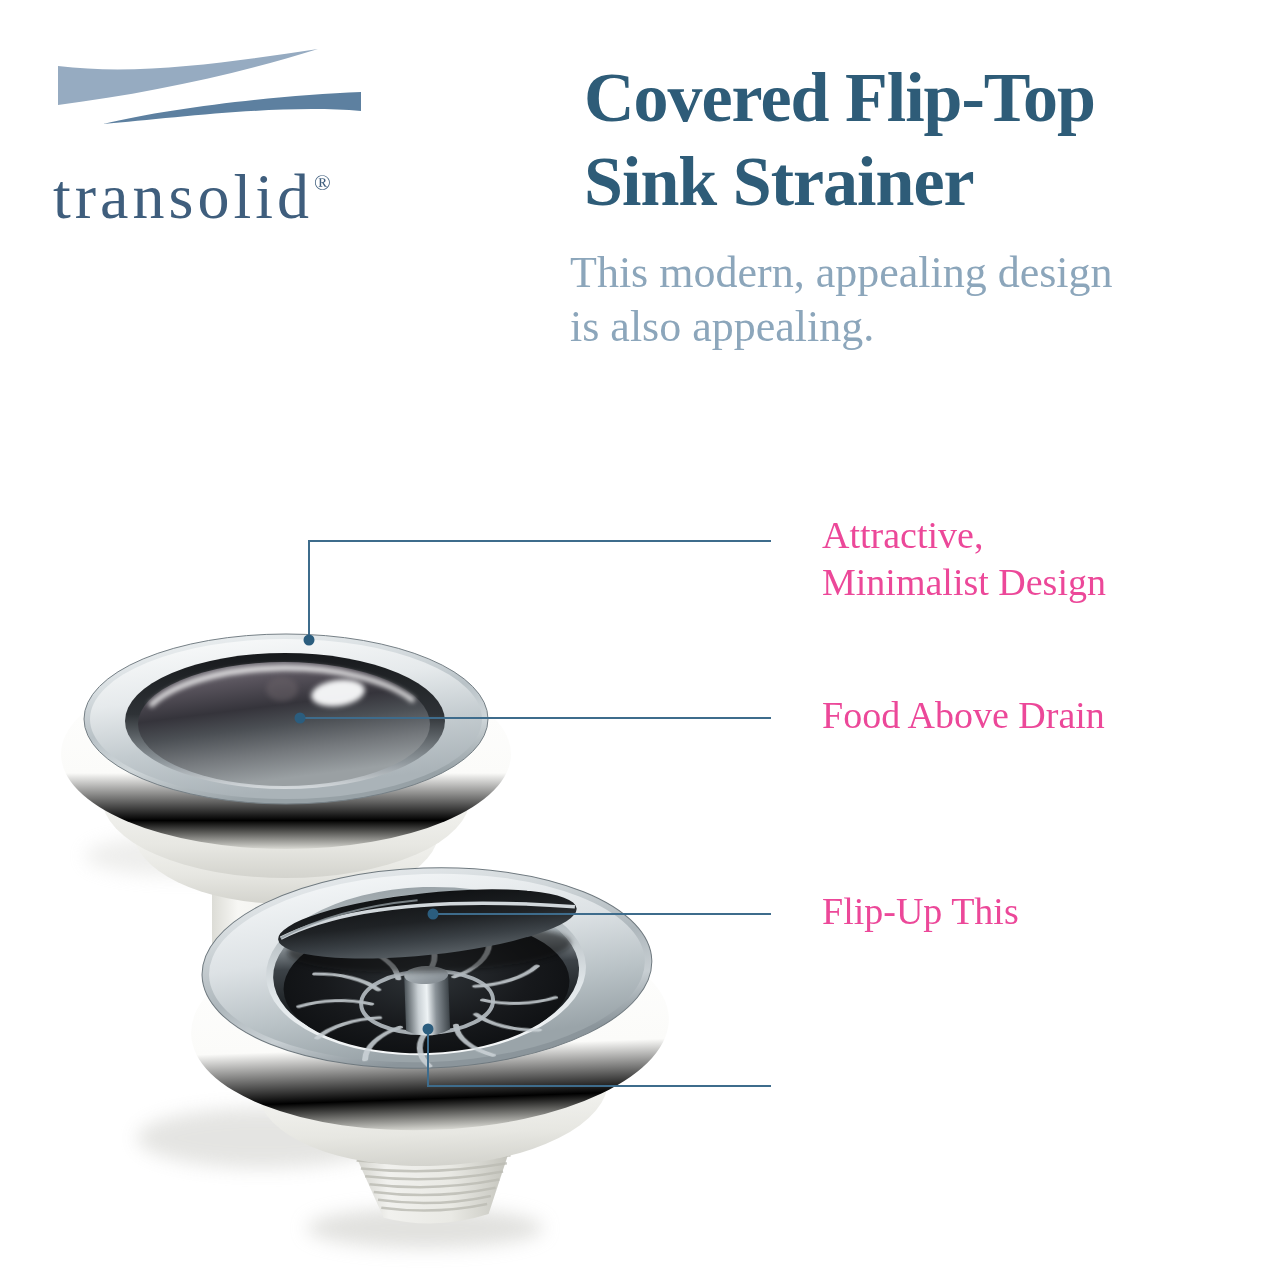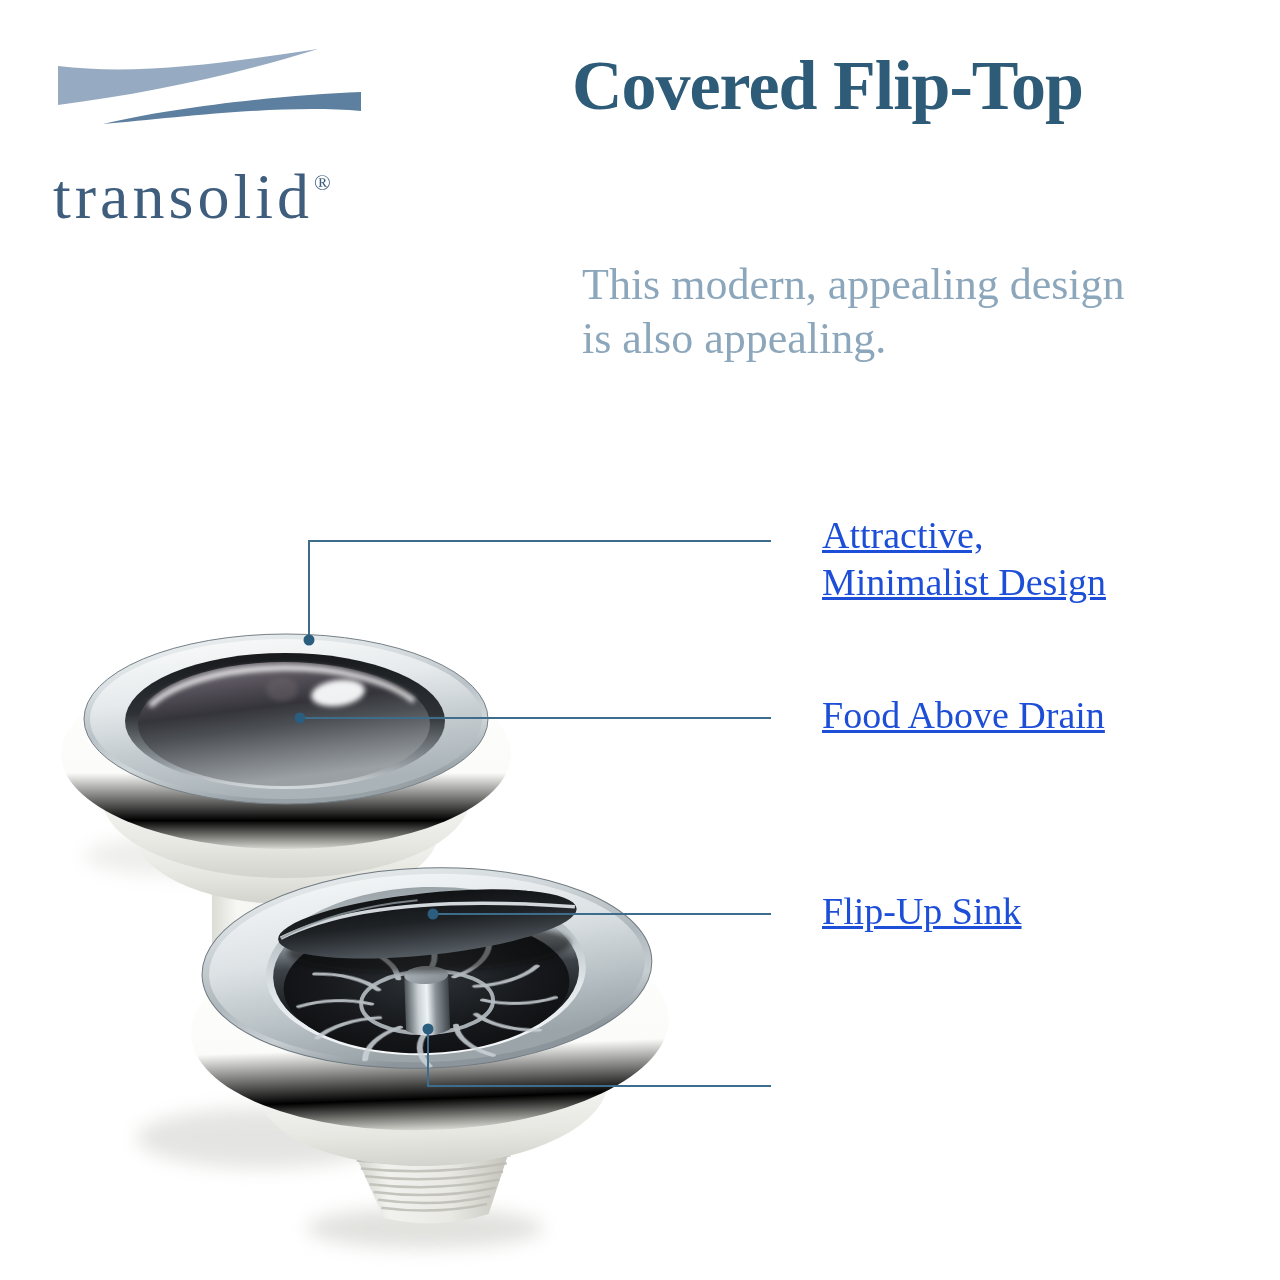--- a/index.html
+++ b/index.html
@@ -11,34 +11,34 @@
   svg.illustration{position:absolute;left:0;top:0;}
 
   .logo{
     position:absolute;left:53px;top:146px;
     font-size:64px;line-height:86px;letter-spacing:4px;color:#3f5e7d;
     white-space:nowrap;
   }
   .logo sup{font-size:22px;letter-spacing:0;position:relative;top:-6px;left:1px;}
 
   .title{
-    position:absolute;left:568px;top:40px;margin:4px;
+    position:absolute;left:568px;top:40px;margin:16px;
     font-size:70px;line-height:84px;font-weight:bold;color:#2e5c78;letter-spacing:-1px;
   }
   .title span{display:block;}
 
   .subtitle{
-    position:absolute;left:570px;top:246px;margin:12px;
+    position:absolute;left:570px;top:246px;margin:0;
     font-size:44px;line-height:54px;color:#8ca6bb;
   }
   .subtitle span{display:block;}
 
   .callout{
     position:absolute;left:822px;
-    font-size:38px;line-height:47px;color:#1d4ed8;white-space:nowrap;text-decoration:underline;
+    font-size:38px;line-height:47px;color:#ec4899;white-space:nowrap;
   }
   .callout span{display:block;}
   .callout.c1{top:512px;}
   .callout.c2{top:692px;}
   .callout.c3{top:888px;}
   .callout.c4{top:1062px;}
 </style>
 </head>
 <body>
 
@@ -233,31 +233,32 @@
       <circle cx="428" cy="1029" r="5.5"></circle>
     </g>
   </svg>
 
   <div class="logo">
     <span>transolid</span><sup>®</sup>
   </div>
 
   <h1 class="title">
     <span>Covered Flip-Top</span>
+    <span>Sink Strainer</span>
   </h1>
 
   <p class="subtitle">
     <span>This modern, appealing design</span>
     <span>is also appealing.</span>
   </p>
 
   <div class="callout c1">
     <span>Attractive,</span>
     <span>Minimalist Design</span>
   </div>
   <div class="callout c2">
     <span>Food Above Drain</span>
   </div>
   <div class="callout c3">
-    <span>Flip-Up Sink</span>
+    <span>Flip-Up This</span>
   </div>
 
 </div>
 
 </body></html>

